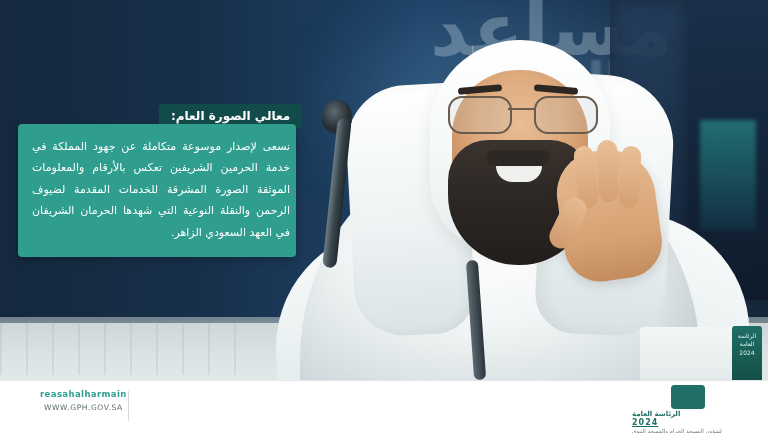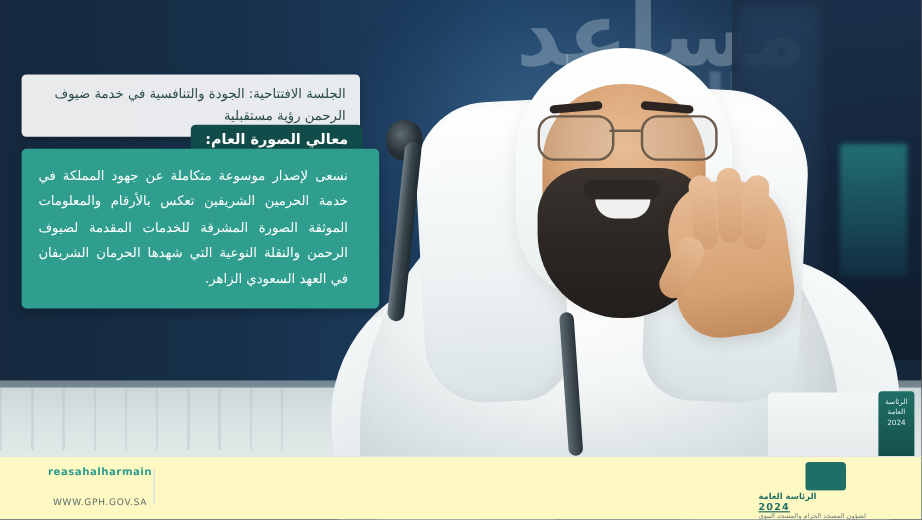--- a/index.html
+++ b/index.html
@@ -296,54 +296,54 @@
     font-size: 12px;
     font-weight: 700;
     direction: rtl;
   }
   .quote-card {
     position: absolute;
     left: 18px; top: 124px;
     width: 258px;
     background: #2f9e8e;
     color: #ffffff;
-    padding: 12px 26px 14px 14px;
+    padding: 12px 6px 14px 14px;
     border-radius: 4px;
     font-size: 11px;
     line-height: 1.95;
     direction: rtl;
     text-align: justify;
     text-align-last: right;
     box-shadow: 0 3px 8px rgba(0,0,0,0.22);
   }
 
   
   .bottom-bar {
     position: absolute;
     left: 0; right: 0; bottom: 0; height: 52px;
-    background: #fef9c3;
+    background: #ffffff;
     border-top: 1px solid #e2e6e6;
   }
   .brand-left {
     position: absolute;
     left: 40px; top: 8px;
     direction: ltr;
     text-align: center;
   }
   .brand-handle {
     font-size: 8.5px;
     color: #2f9e8e;
     font-weight: 700;
     letter-spacing: .4px;
   }
   .brand-url {
     font-size: 7.5px;
     color: #5a6a6a;
     letter-spacing: .6px;
-    margin-top: 15px;
+    margin-top: 4px;
   }
   .brand-sep {
     position: absolute;
     left: 128px; top: 10px;
     width: 1px; height: 30px;
     background: #d7dcdc;
   }
   .brand-arabic {
     position: absolute;
     left: 140px; top: 18px;
@@ -435,21 +435,20 @@
     <div class="p-finger f2"></div>
     <div class="p-finger f3"></div>
     <div class="p-thumb"></div>
     <div class="p-mic-head"></div>
     <div class="p-mic"></div>
     <div class="p-mic2"></div>
     <div class="p-nameplate"></div>
   </div>
 
 
-  <div class="subtitle-card">الجلسة الافتتاحية: الجودة والتنافسية في خدمة ضيوف الرحمن رؤية مستقبلية</div>
 
   <div class="speaker-chip">معالي الصورة العام:</div>
 
   <div class="quote-card">نسعى لإصدار موسوعة متكاملة عن جهود المملكة في خدمة الحرمين الشريفين تعكس بالأرقام والمعلومات الموثقة الصورة المشرقة للخدمات المقدمة لضيوف الرحمن والنقلة النوعية التي شهدها الحرمان الشريفان في العهد السعودي الزاهر.</div>
 
   <div class="side-badge">الرئاسة العامة 2024</div>
 
   <div class="bottom-bar">
     <div class="brand-left">
       <div class="brand-handle">reasahalharmain</div>

